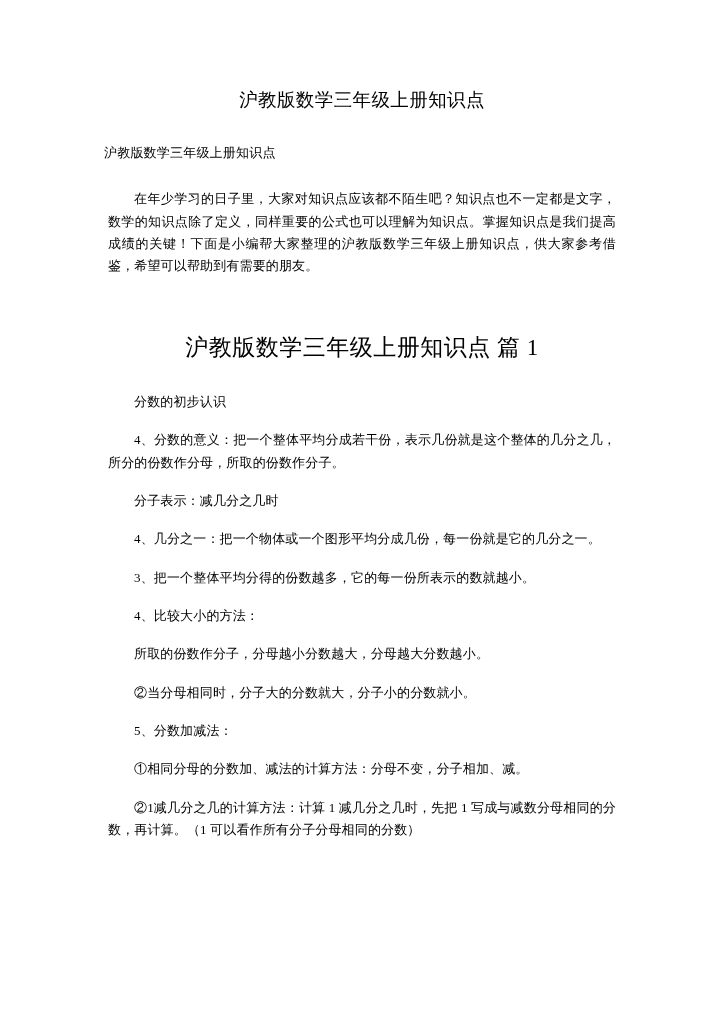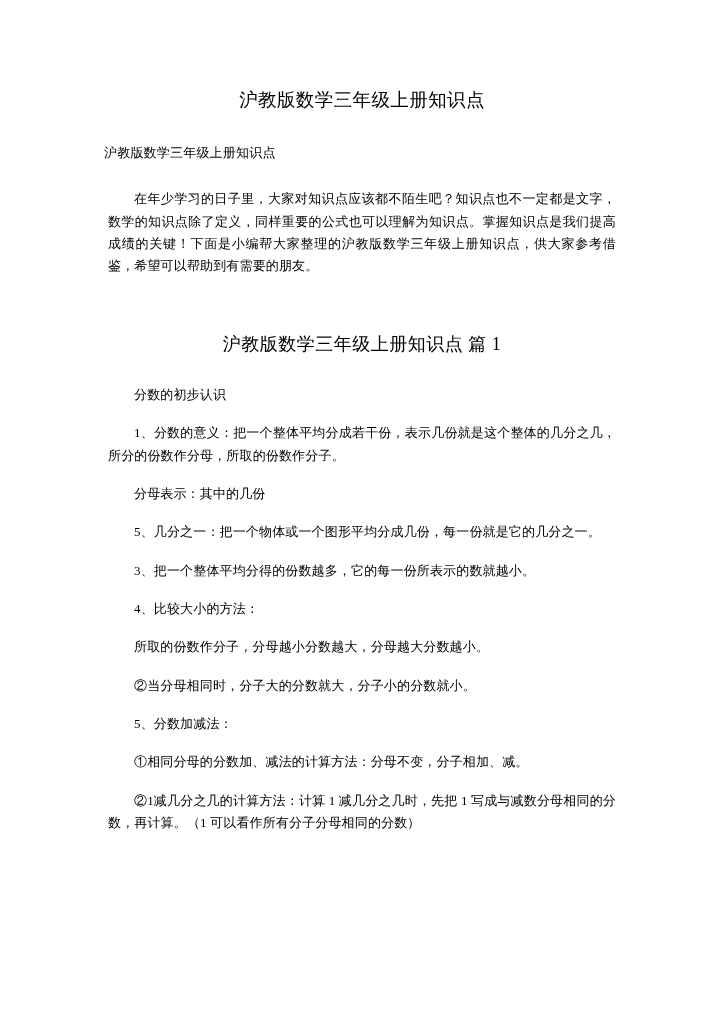--- a/index.html
+++ b/index.html
@@ -49,21 +49,21 @@
   .para.indent {
     text-indent: 2em;
   }
   .intro {
     padding-top: 22px;
   }
   .section-heading {
     margin: 0;
     padding-top: 50px;
     text-align: center;
-    font-size: 18px;
+    font-size: 23px;
     font-weight: normal;
     letter-spacing: 0.5px;
   }
   .body-block {
     padding-top: 24px;
   }
   .body-block .para {
     margin-bottom: 16px;
   }
   .body-block .para:last-child {
@@ -81,23 +81,23 @@
   <h1 class="doc-title">沪教版数学三年级上册知识点</h1>
 
   <p class="subtitle">沪教版数学三年级上册知识点</p>
 
   <p class="para indent intro">在年少学习的日子里，大家对知识点应该都不陌生吧？知识点也不一定都是文字，数学的知识点除了定义，同样重要的公式也可以理解为知识点。掌握知识点是我们提高成绩的关键！下面是小编帮大家整理的沪教版数学三年级上册知识点，供大家参考借鉴，希望可以帮助到有需要的朋友。</p>
 
   <h2 class="section-heading">沪教版数学三年级上册知识点 篇 1</h2>
 
   <div class="body-block">
     <p class="para indent1">分数的初步认识</p>
-    <p class="para indent1">1、分数的意义：把一个整体平均分成若干份，表示几份就是这个整体的几分之几，所分的份数作分母，所取的份数作分子。</p>
-    <p class="para indent1">分母表示：其中的几份</p>
-    <p class="para indent1">5、几分之一：把一个物体或一个图形平均分成几份，每一份就是它的几分之一。</p>
+    <p class="para indent1">4、分数的意义：把一个整体平均分成若干份，表示几份就是这个整体的几分之几，所分的份数作分母，所取的份数作分子。</p>
+    <p class="para indent1">分子表示：减几分之几时</p>
+    <p class="para indent1">4、几分之一：把一个物体或一个图形平均分成几份，每一份就是它的几分之一。</p>
     <p class="para indent1">3、把一个整体平均分得的份数越多，它的每一份所表示的数就越小。</p>
     <p class="para indent1">4、比较大小的方法：</p>
     <p class="para indent1">所取的份数作分子，分母越小分数越大，分母越大分数越小。</p>
     <p class="para indent1">②当分母相同时，分子大的分数就大，分子小的分数就小。</p>
     <p class="para indent1">5、分数加减法：</p>
     <p class="para indent1">①相同分母的分数加、减法的计算方法：分母不变，分子相加、减。</p>
     <p class="para indent1">②1减几分之几的计算方法：计算 1 减几分之几时，先把 1 写成与减数分母相同的分数，再计算。（1 可以看作所有分子分母相同的分数）</p>
   </div>
 
 </div>

